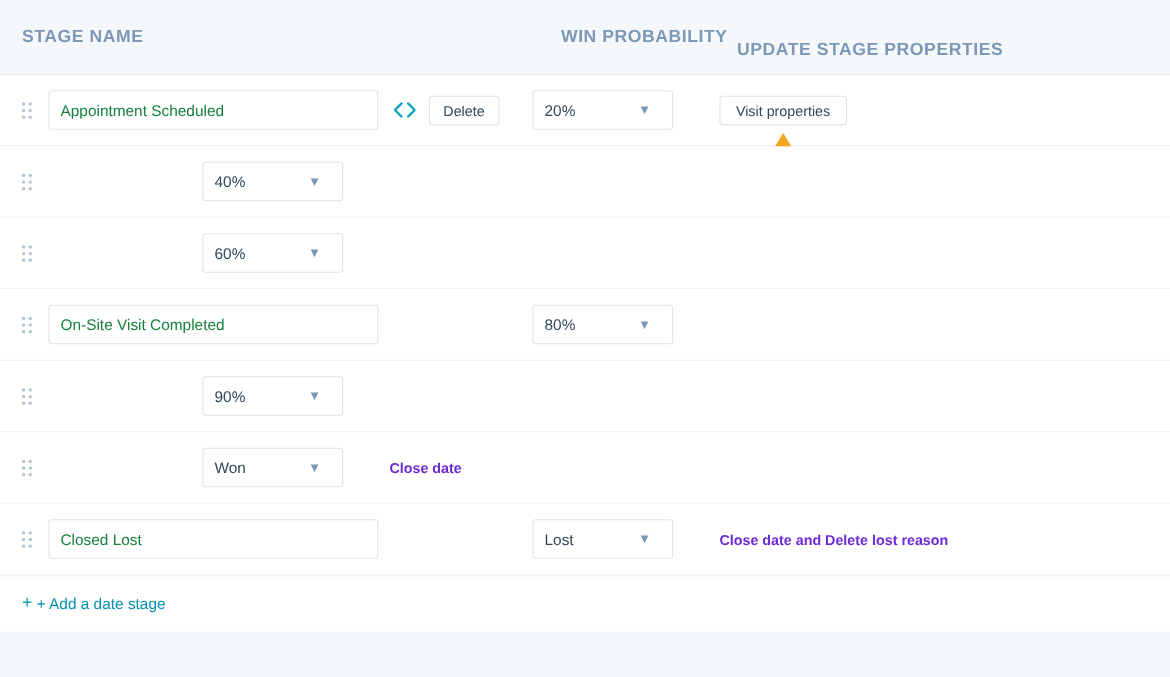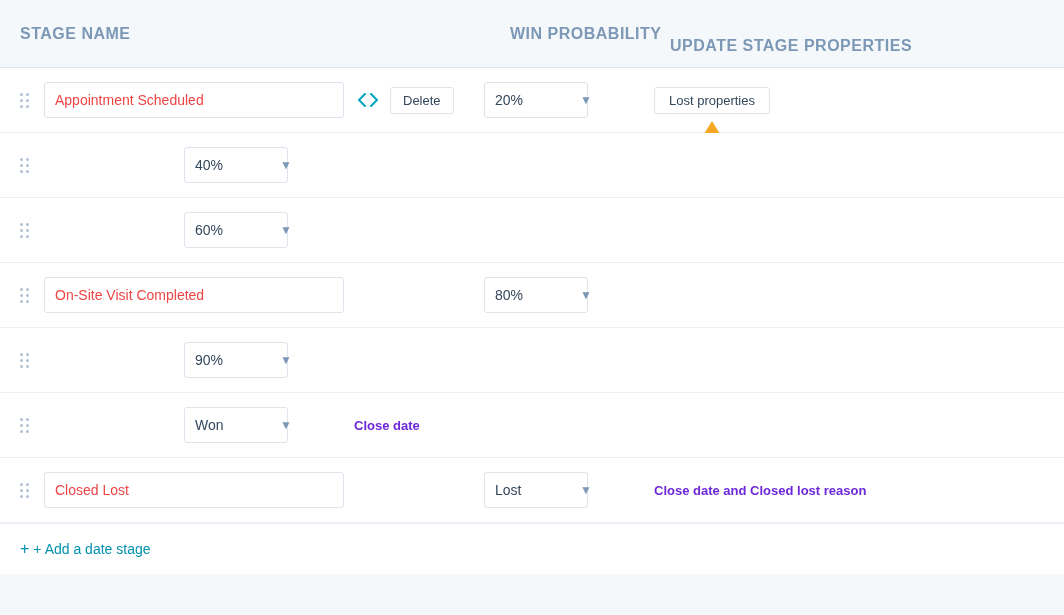--- a/index.html
+++ b/index.html
@@ -58,21 +58,21 @@
       background: #b0c1d4;
       border-radius: 50%;
     }
     .stage-name-input {
       flex: 0 0 300px;
       height: 36px;
       border: 1px solid #dfe3eb;
       border-radius: 3px;
       padding: 0 10px;
       font-size: 14px;
-      color: #ef4444;
+      color: #15803d;
       background: #fff;
       outline: none;
     }
     .row-actions {
       flex: 0 0 120px;
       display: flex;
       align-items: center;
       gap: 8px;
       padding-left: 10px;
     }
@@ -95,21 +95,21 @@
       padding: 5px 12px;
       cursor: pointer;
       white-space: nowrap;
     }
     .prob-select-wrap {
       flex: 0 0 130px;
       position: relative;
       margin-left: 20px;
     }
     .prob-select {
-      width: 104px;
+      width: 128px;
       height: 36px;
       border: 1px solid #dfe3eb;
       border-radius: 3px;
       padding: 0 30px 0 10px;
       font-size: 14px;
       color: #33475b;
       background: #fff;
       appearance: none;
       cursor: pointer;
       outline: none;
@@ -196,21 +196,21 @@
       <button class="code-btn" title="Code">
         <svg width="20" height="14" viewBox="0 0 20 14" fill="none" xmlns="http://www.w3.org/2000/svg">
           <path d="M7 1L1 7L7 13" stroke="#00a4bd" stroke-width="2" stroke-linecap="round" stroke-linejoin="round"></path>
           <path d="M13 1L19 7L13 13" stroke="#00a4bd" stroke-width="2" stroke-linecap="round" stroke-linejoin="round"></path>
         </svg>
       </button>
       <button class="delete-btn">Delete</button>
     </div>
         <div class="prob-select-wrap"><select class="prob-select"><option value="0%">0%</option><option value="10%">10%</option><option value="20%" selected="">20%</option><option value="30%">30%</option><option value="40%">40%</option><option value="50%">50%</option><option value="60%">60%</option><option value="70%">70%</option><option value="80%">80%</option><option value="90%">90%</option><option value="100%">100%</option><option value="Won">Won</option><option value="Lost">Lost</option></select><span class="select-arrow">▼</span></div>
         <div class="update-col">
-          <div style="position: relative;"><button class="edit-props-btn">Lost properties</button><div style="position: absolute; left: 50%; transform: translateX(-50%); bottom: -75px; display: flex; flex-direction: column; align-items: center;">
+          <div style="position: relative;"><button class="edit-props-btn">Visit properties</button><div style="position: absolute; left: 50%; transform: translateX(-50%); bottom: -75px; display: flex; flex-direction: column; align-items: center;">
       <div style="width:0;height:0;border-left:8px solid transparent;border-right:8px solid transparent;border-bottom:13px solid #f5a623; margin-bottom:0;"></div>
       <div style="width:3px;height:55px;background:#f5a623;"></div>
     </div></div>
         </div>
       </div>
       <div class="stage-row">
         <div class="drag-handle">
     <div class="drag-dot-row">
             <div class="drag-dot"></div>
             <div class="drag-dot"></div>
@@ -319,21 +319,21 @@
           </div>
     <div class="drag-dot-row">
             <div class="drag-dot"></div>
             <div class="drag-dot"></div>
           </div>
   </div>
         <input type="text" class="stage-name-input" value="Closed Lost" style="">
         <div class="row-actions" style="width: 120px;"></div>
         <div class="prob-select-wrap"><select class="prob-select"><option value="0%">0%</option><option value="10%">10%</option><option value="20%">20%</option><option value="30%">30%</option><option value="40%">40%</option><option value="50%">50%</option><option value="60%">60%</option><option value="70%">70%</option><option value="80%">80%</option><option value="90%">90%</option><option value="100%">100%</option><option value="Won">Won</option><option value="Lost" selected="">Lost</option></select><span class="select-arrow">▼</span></div>
         <div class="update-col">
-          <span class="update-text">Close date and Closed lost reason</span>
+          <span class="update-text">Close date and Delete lost reason</span>
         </div>
       </div>
     </div>
 
   <div class="add-stage-row">
     <button class="add-stage-btn">
       <span class="plus-icon">+</span>
       <span>+ Add a date stage</span>
     </button>
   </div>

